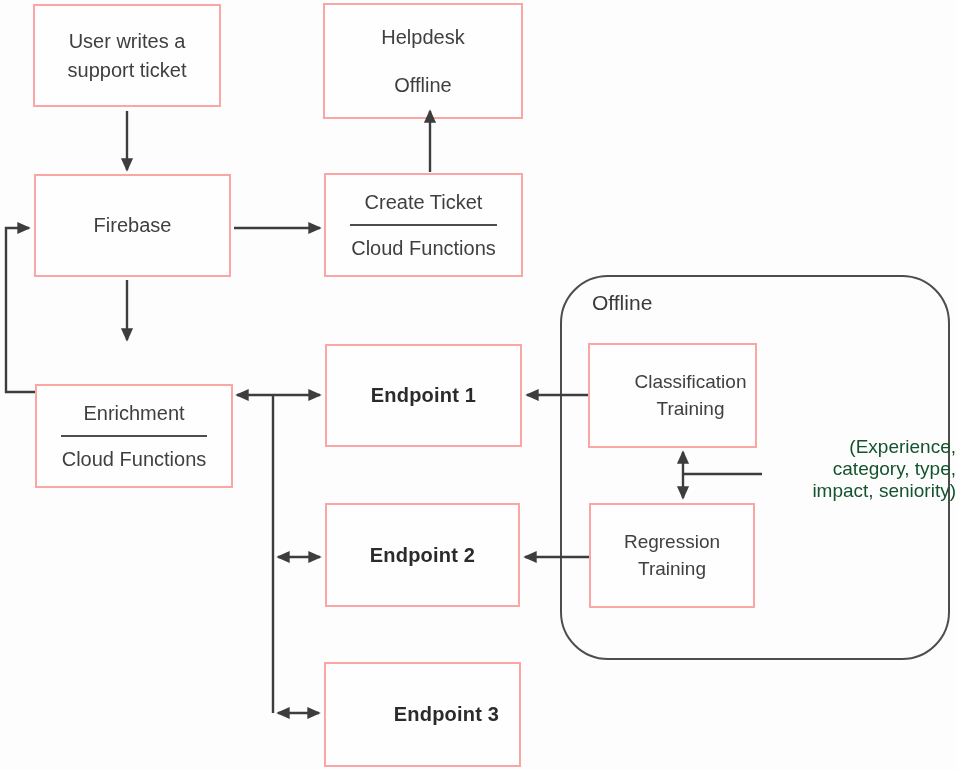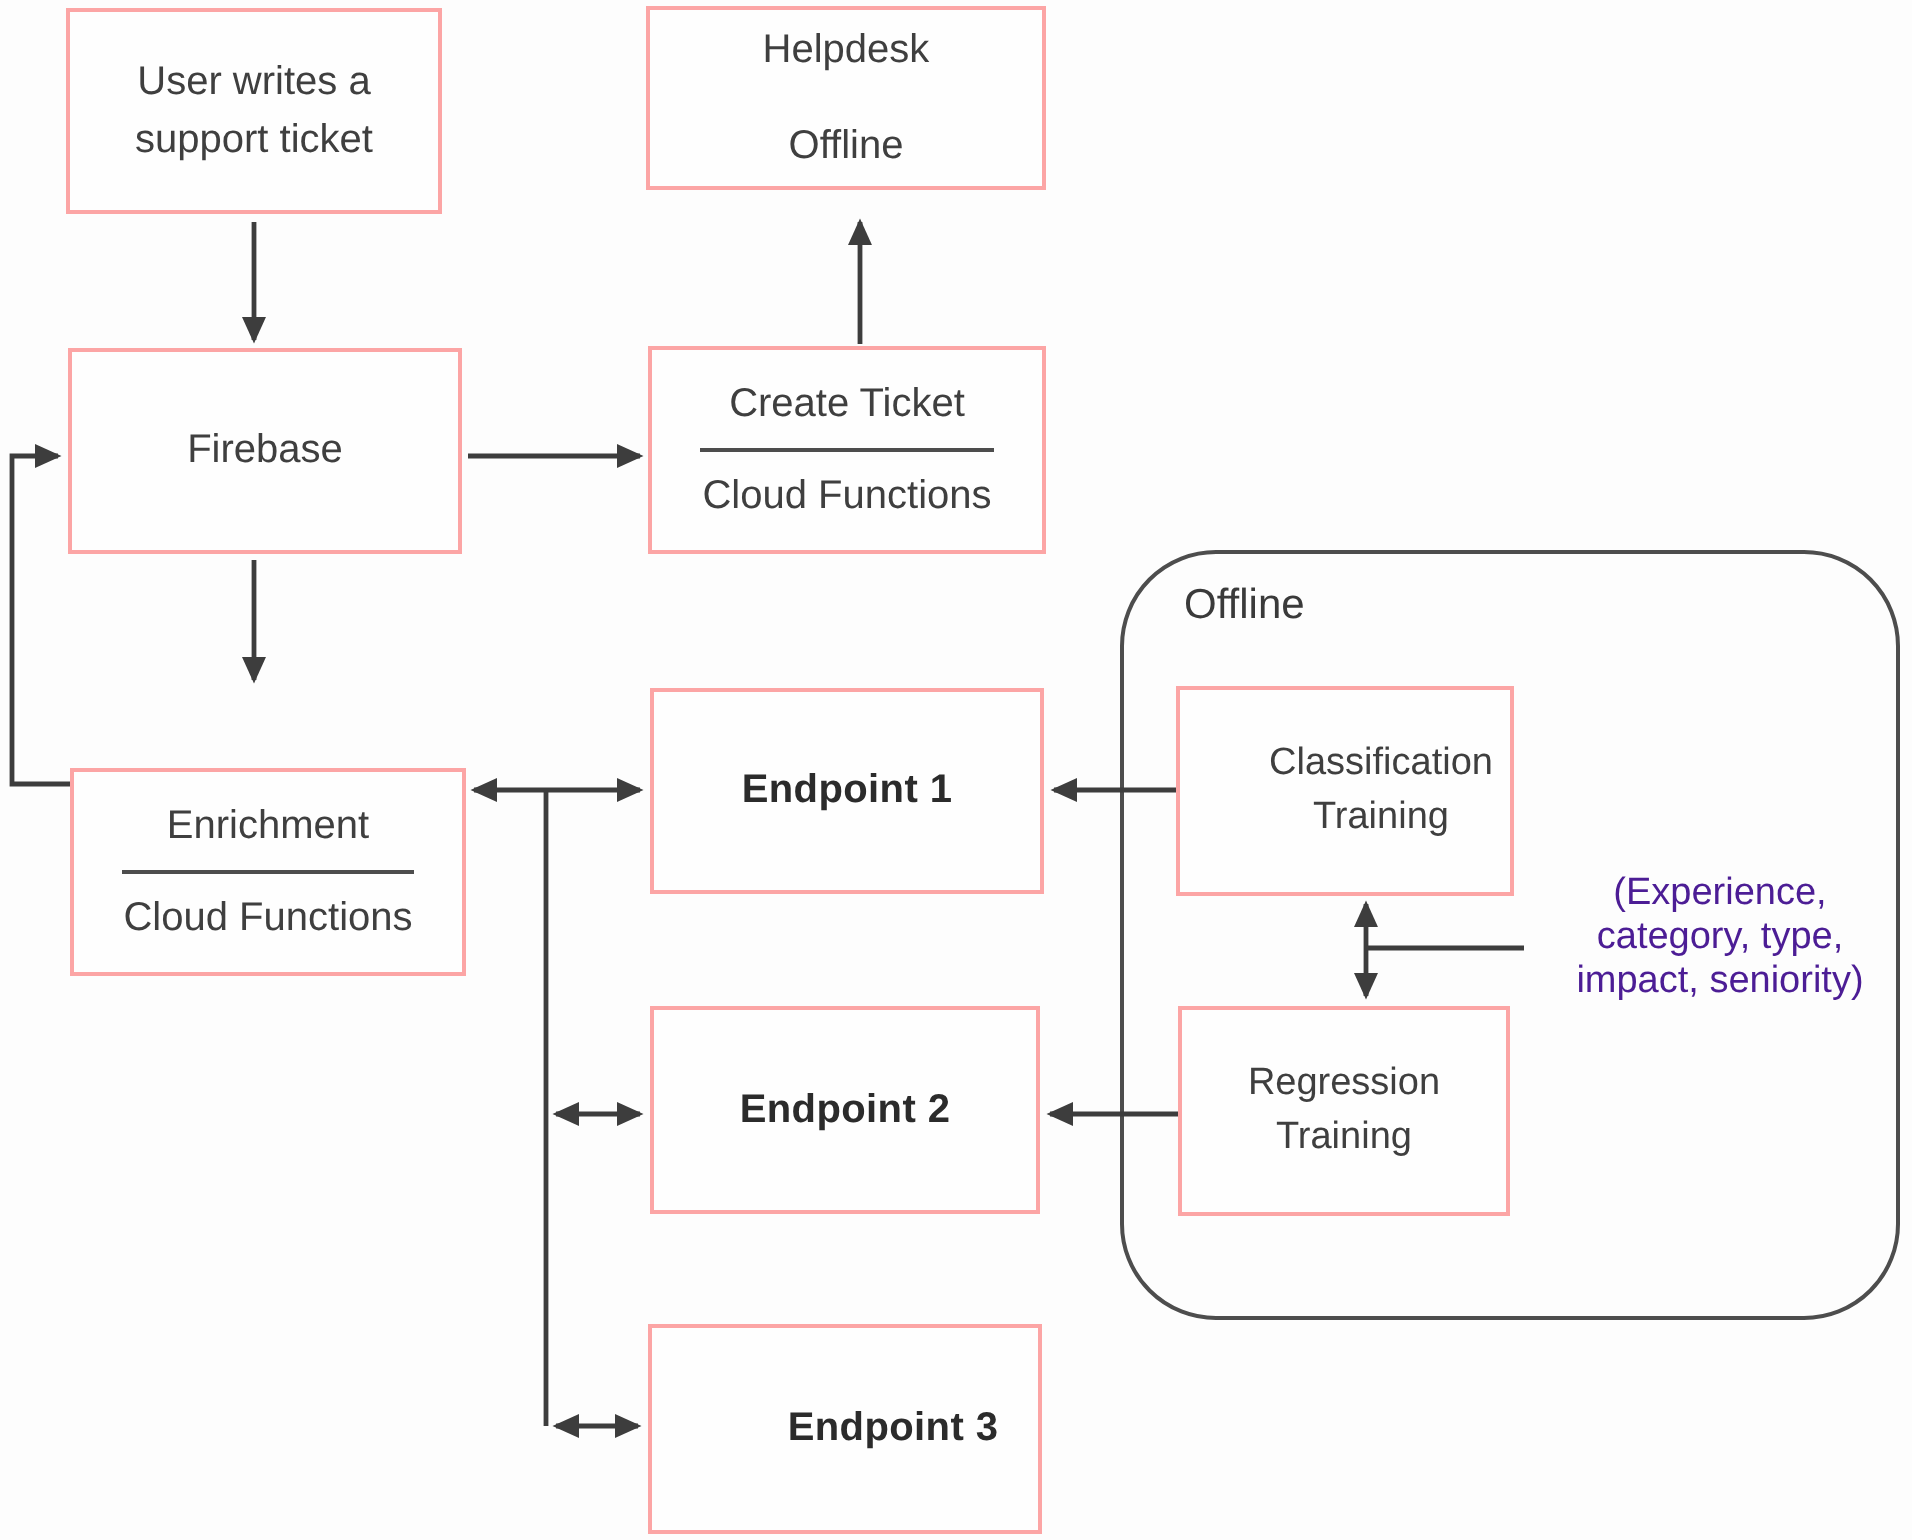--- a/index.html
+++ b/index.html
@@ -46,26 +46,26 @@
     left: 30px; top: 14px;
     font-size: 21px;
     color: #3a3a3a;
   }
   .annotation {
     position: absolute;
     left: 764px; top: 436px;
     width: 192px;
     font-size: 19px;
     line-height: 22px;
-    color: #4c1d95;
-    text-align: center;
+    color: #14532d;
+    text-align: right;
   }
   
   .n-user          { left: 33px;  top: 4px;   width: 188px; height: 103px; }
-  .n-helpdesk      { left: 323px; top: 3px;   width: 200px; height: 92px; gap: 20px; }
+  .n-helpdesk      { left: 323px; top: 3px;   width: 200px; height: 116px; gap: 20px; }
   .n-firebase      { left: 34px;  top: 174px; width: 197px; height: 103px; }
   .n-create-ticket { left: 324px; top: 173px; width: 199px; height: 104px; }
   .n-enrichment    { left: 35px;  top: 344px; width: 198px; height: 104px; margin-top: 40px; }
   .n-endpoint1     { left: 325px; top: 344px; width: 197px; height: 103px; }
   .n-endpoint2     { left: 325px; top: 503px; width: 195px; height: 104px; }
   .n-endpoint3     { left: 324px; top: 662px; width: 197px; height: 105px; padding-left: 48px; }
   .n-classification{ left: 588px; top: 343px; width: 169px; height: 105px; font-size: 19px; padding-left: 36px; }
   .n-regression    { left: 589px; top: 503px; width: 166px; height: 105px; font-size: 19px; }
   svg.wires {
     position: absolute;

